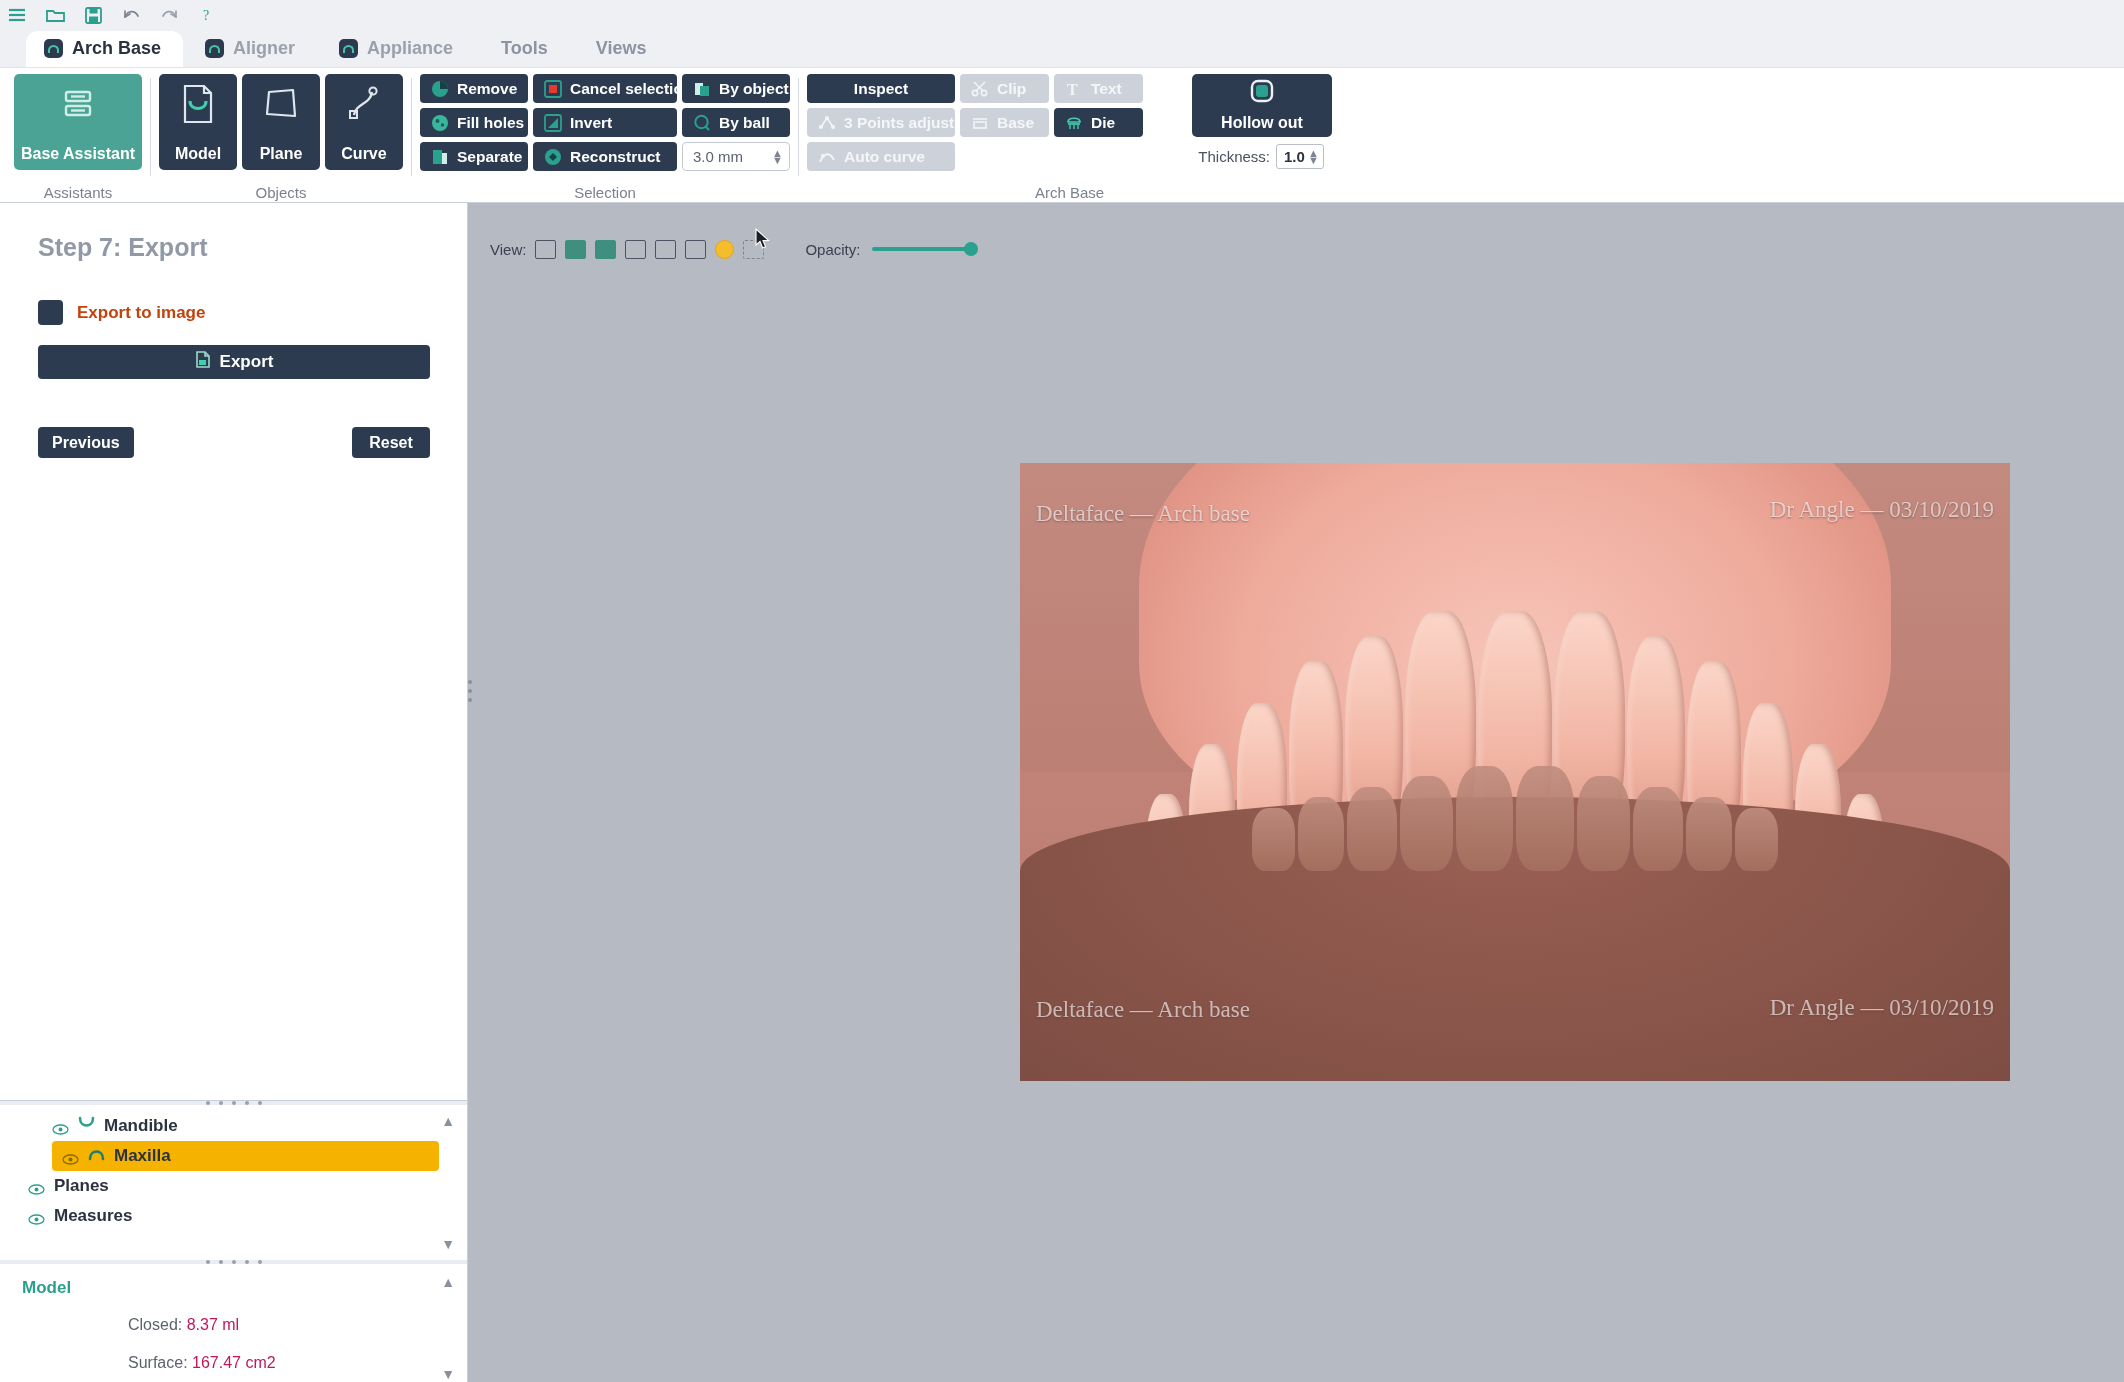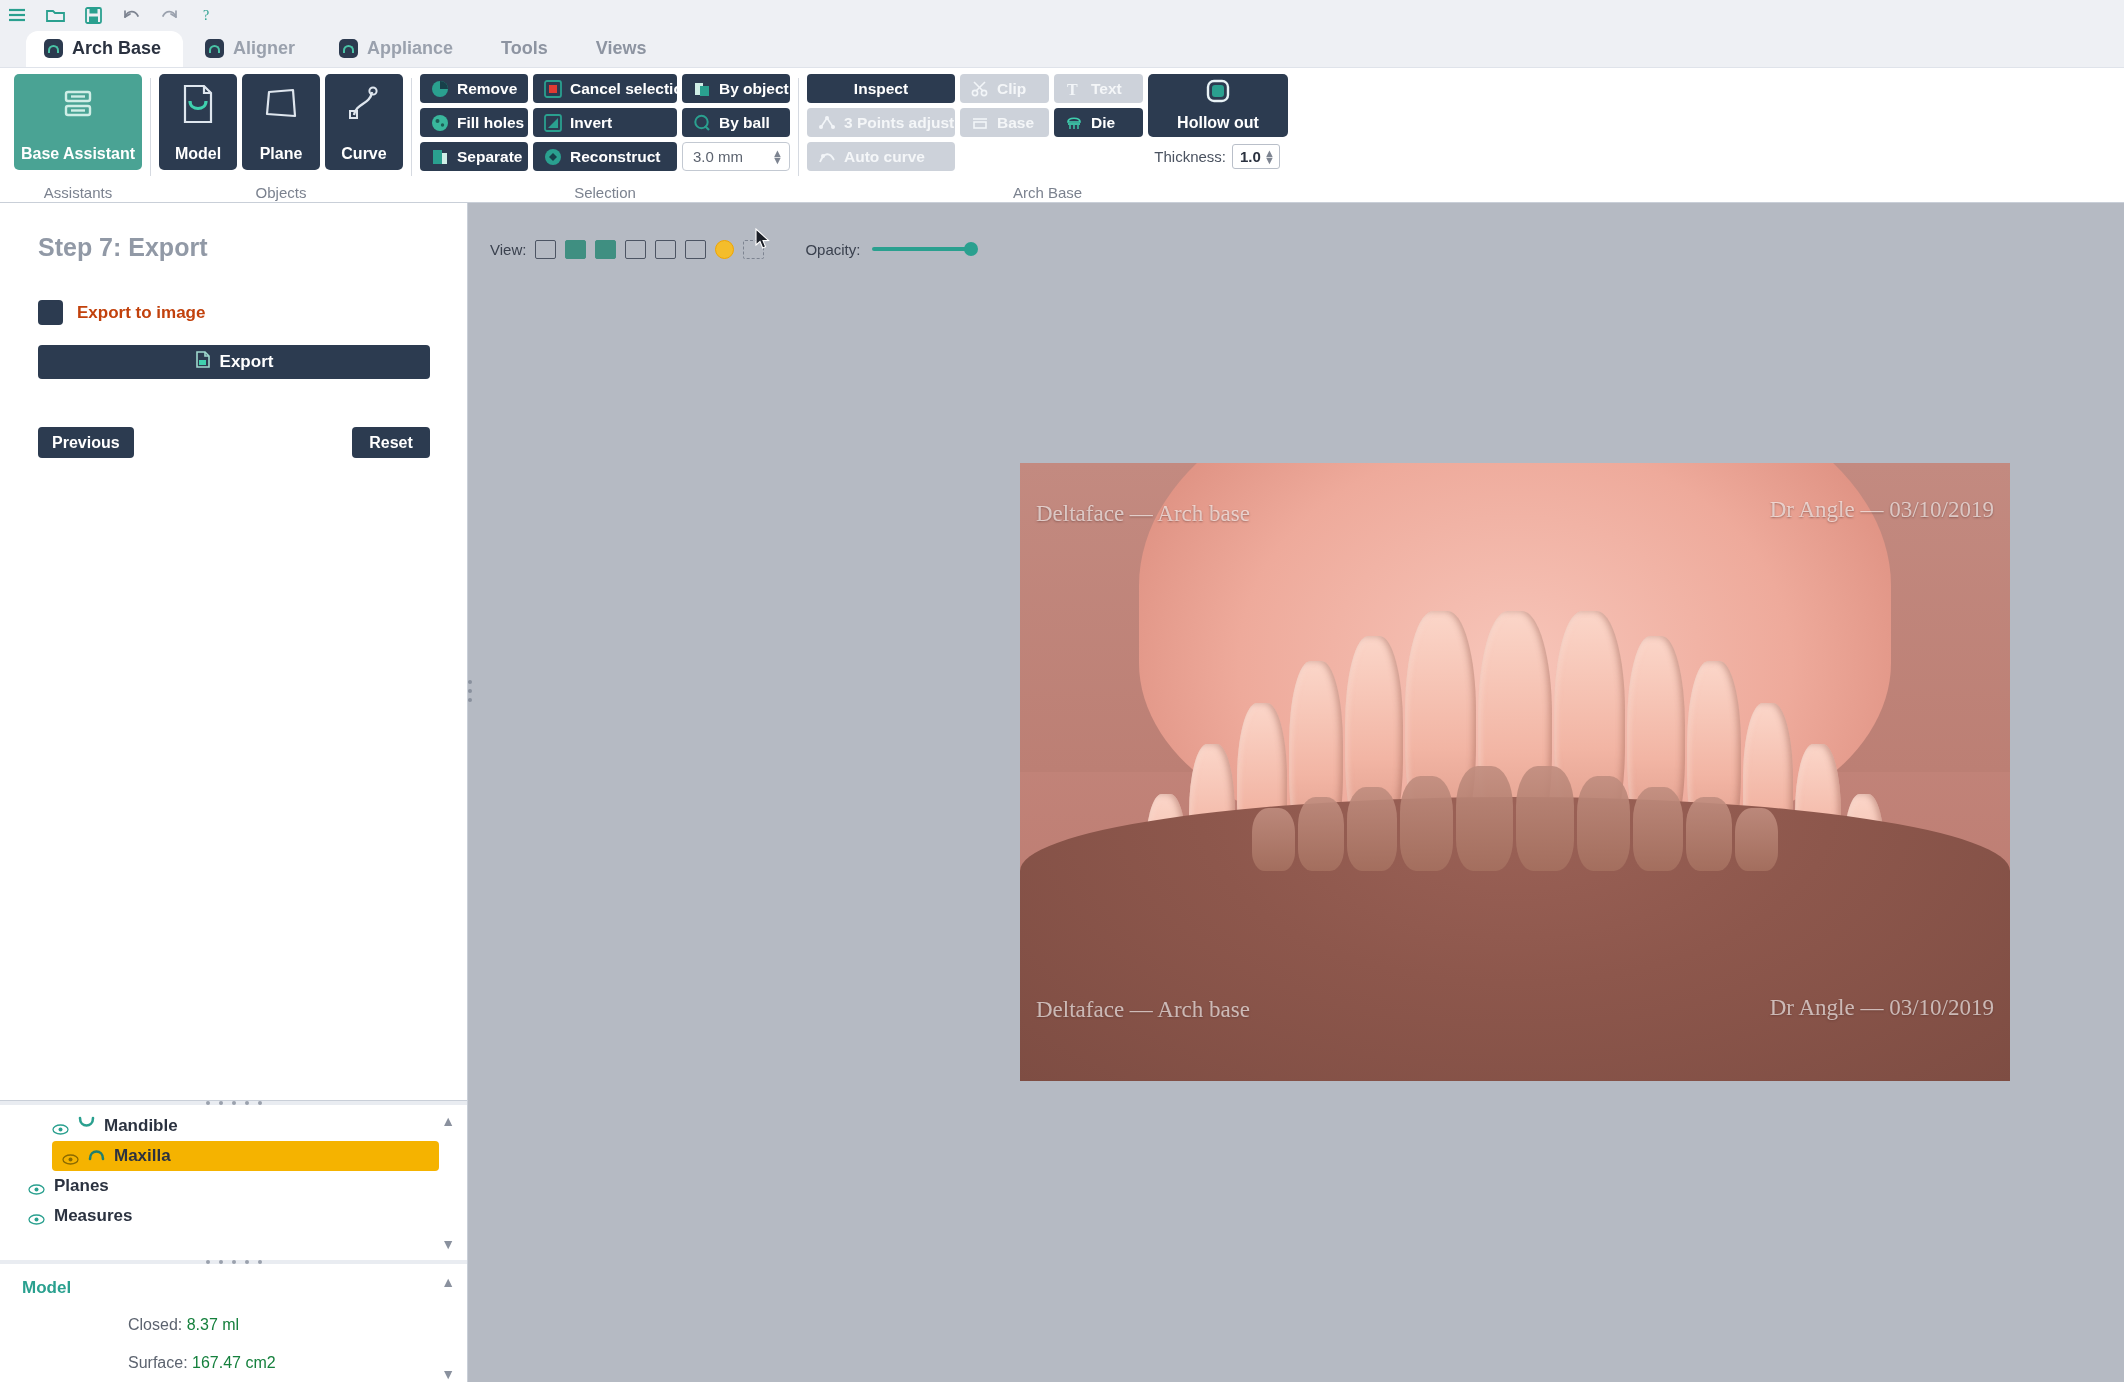--- a/index.html
+++ b/index.html
@@ -163,21 +163,21 @@
   .trow.sel { background:#f5b300; border-radius:4px; margin:0 28px 0 52px; padding-left:10px; }
   .eye { width:17px; height:12px; flex:none; }
   .tree-caret { position:absolute; right:12px; font-size:14px; color:#8a919e; }
 
   .panel-model {
     flex: 1 1 auto; background:#fff; border-right:1px solid #c9cfd8;
     padding: 14px 0 0 0; position:relative;
   }
   .model-title { font-size:17px; font-weight:bold; color:#2aa08f; padding-left: 22px; margin-bottom: 18px; }
   .mrow { font-size: 16px; color:#5c636f; padding-left: 128px; margin-bottom: 20px; }
-  .mrow b { color:#15803d; font-weight:normal; }
+  .mrow b { color:#be185d; font-weight:normal; }
 
   
   .viewport { flex:1; background:#b5bac3; position:relative; }
   .viewbar {
     height: 38px; display:flex; align-items:center; gap: 9px;
     padding-left: 22px; font-size:15px; color:#3a414e;margin-top:27px;
   }
   .vicon {
     width: 21px; height: 19px; border:1.8px solid #4c5463; border-radius:2px;
     position:relative; cursor:pointer;
@@ -540,21 +540,21 @@
                   <line x1="9" y1="11" x2="9" y2="15"></line>
                   <line x1="13" y1="11" x2="13" y2="15"></line>
                 </g>
               </svg>
           </span>
           <span>Die</span>
         </div>
       </div>
 
       <div style="display:flex;flex-direction:column;gap:5px;">
-        <div class="bigbtn" style="width:140px;height:63px;gap:4px;padding-bottom:5px;">
+        <div class="bigbtn" style="width:140px;height:63px;gap:4px;padding-bottom:5px;margin-left:44px;">
           <span class="ic">
             <svg width="30" height="28" viewBox="0 0 30 28">
                 <rect x="5" y="3" width="20" height="20" rx="6" fill="none" stroke="#e9f3f6" stroke-width="2.4"></rect>
                 <rect x="9" y="7" width="12" height="12" rx="3" fill="#2aa08f"></rect>
               </svg>
           </span>
           <span>Hollow out</span>
         </div>
         <div class="thickrow">
           <span>Thickness:</span>

